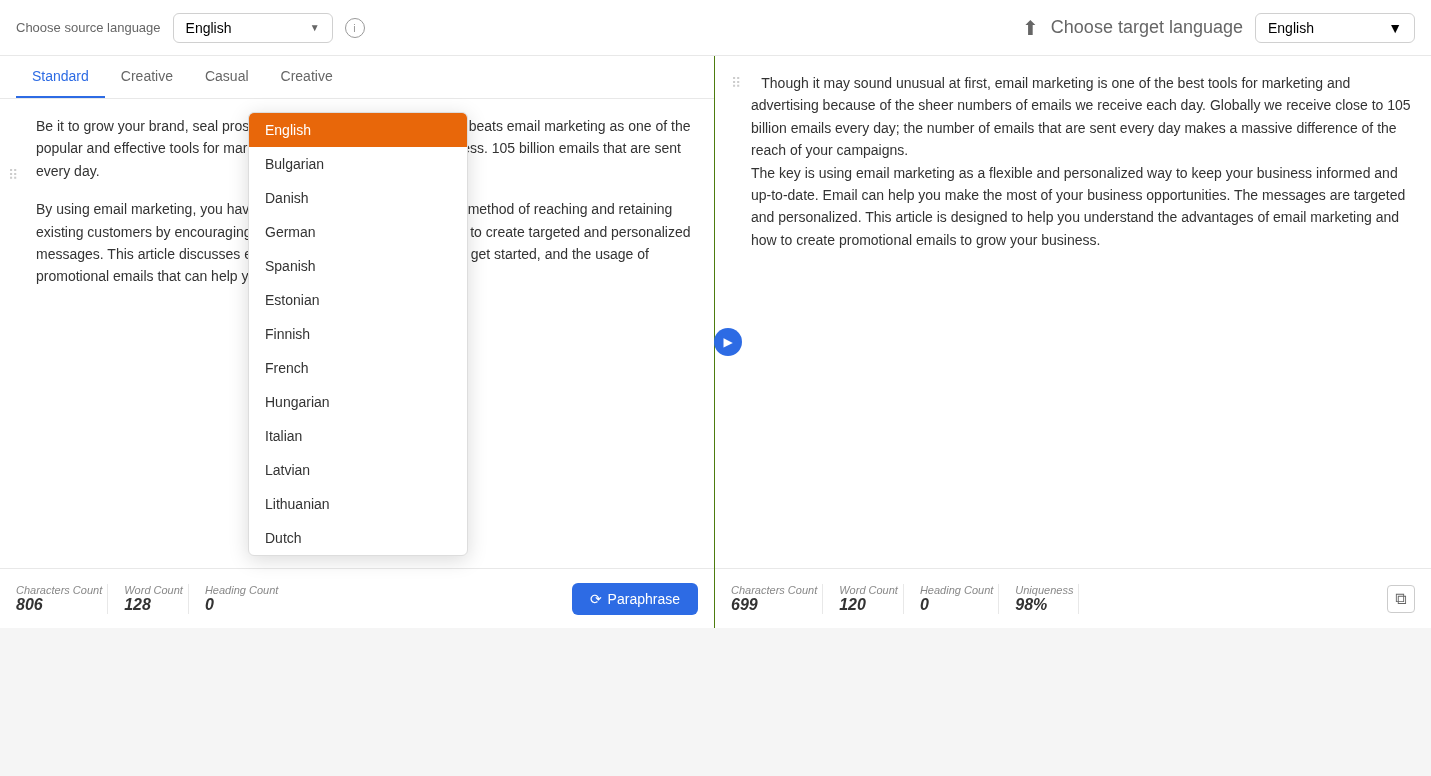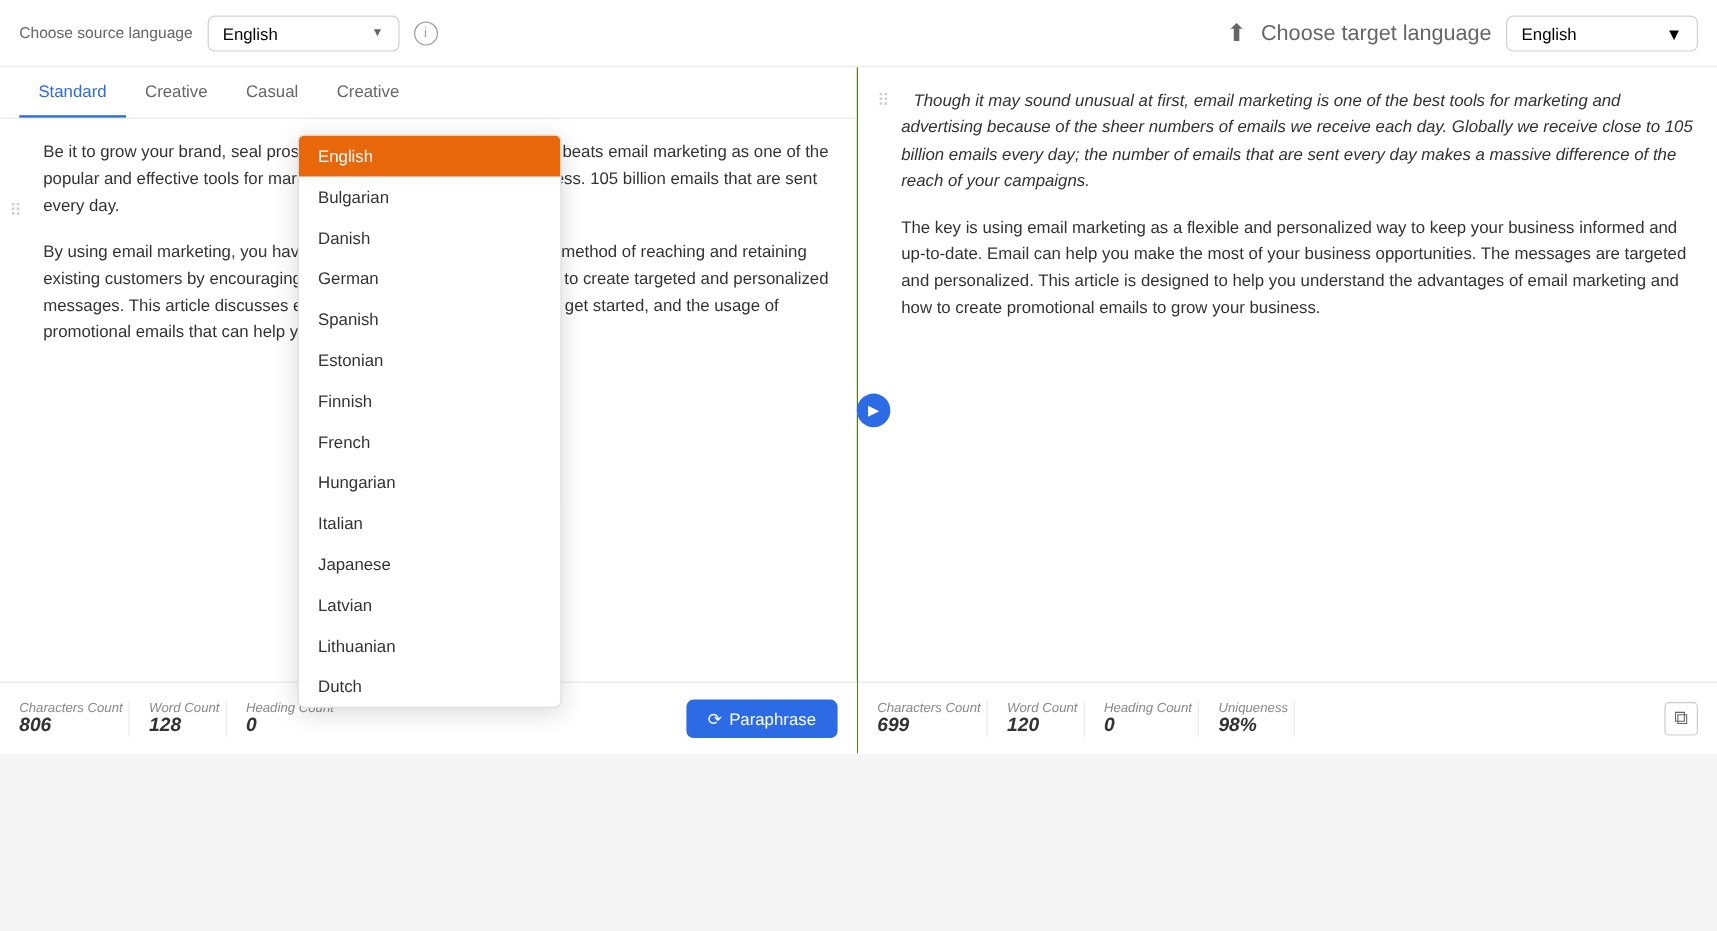--- a/index.html
+++ b/index.html
@@ -135,21 +135,21 @@
 
     <div class="panel-divider">
       <button class="arrow-btn">▶</button>
     </div>
 
     <div class="right-panel">
 
 
       <div class="right-text">
         <span class="drag-handle-right" style="position:relative;left:-20px;top:0;float:left;">⠿</span>
-        <p style="margin-bottom:16px;font-style:italic;">Though it may sound unusual at first, email marketing is one of the best tools for marketing and advertising because of the sheer numbers of emails we receive each day. Globally we receive close to 105 billion emails every day; the number of emails that are sent every day makes a massive difference of the reach of your campaigns.</p>
+        <p style="">Though it may sound unusual at first, email marketing is one of the best tools for marketing and advertising because of the sheer numbers of emails we receive each day. Globally we receive close to 105 billion emails every day; the number of emails that are sent every day makes a massive difference of the reach of your campaigns.</p>
         <p>The key is using email marketing as a flexible and personalized way to keep your business informed and up-to-date. Email can help you make the most of your business opportunities. The messages are targeted and personalized. This article is designed to help you understand the advantages of email marketing and how to create promotional emails to grow your business.</p>
       </div>
 
       <div class="right-status">
         <div class="stat-item">
           <span class="stat-label">Characters Count</span>
           <span class="stat-value">699</span>
         </div>
         <div class="stat-item">
           <span class="stat-label">Word Count</span>
@@ -173,20 +173,19 @@
     <div class="dropdown-item selected">English</div>
         <div class="dropdown-item">Bulgarian</div>
         <div class="dropdown-item">Danish</div>
         <div class="dropdown-item">German</div>
         <div class="dropdown-item">Spanish</div>
         <div class="dropdown-item">Estonian</div>
         <div class="dropdown-item">Finnish</div>
         <div class="dropdown-item">French</div>
         <div class="dropdown-item">Hungarian</div>
         <div class="dropdown-item">Italian</div>
-        <div class="dropdown-item">Japanese</div>
         <div class="dropdown-item">Latvian</div>
         <div class="dropdown-item">Lithuanian</div>
         <div class="dropdown-item">Dutch</div>
       </div>
 
   </div>
 </div>
 
 </body></html>

